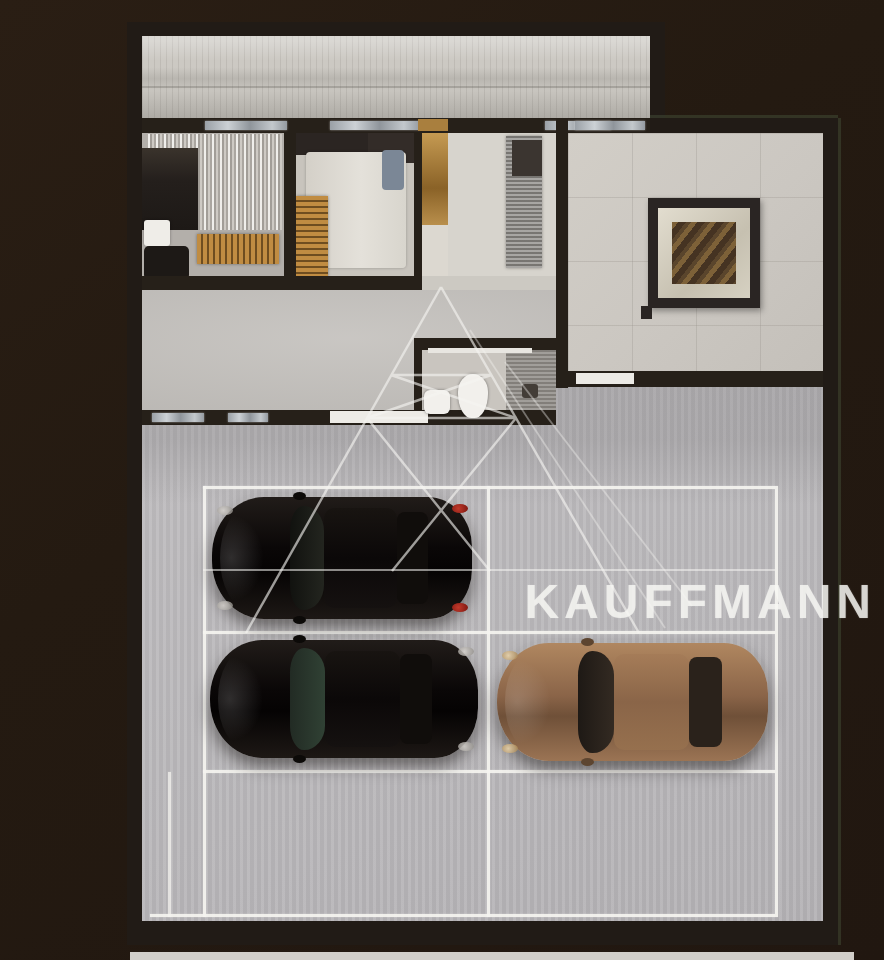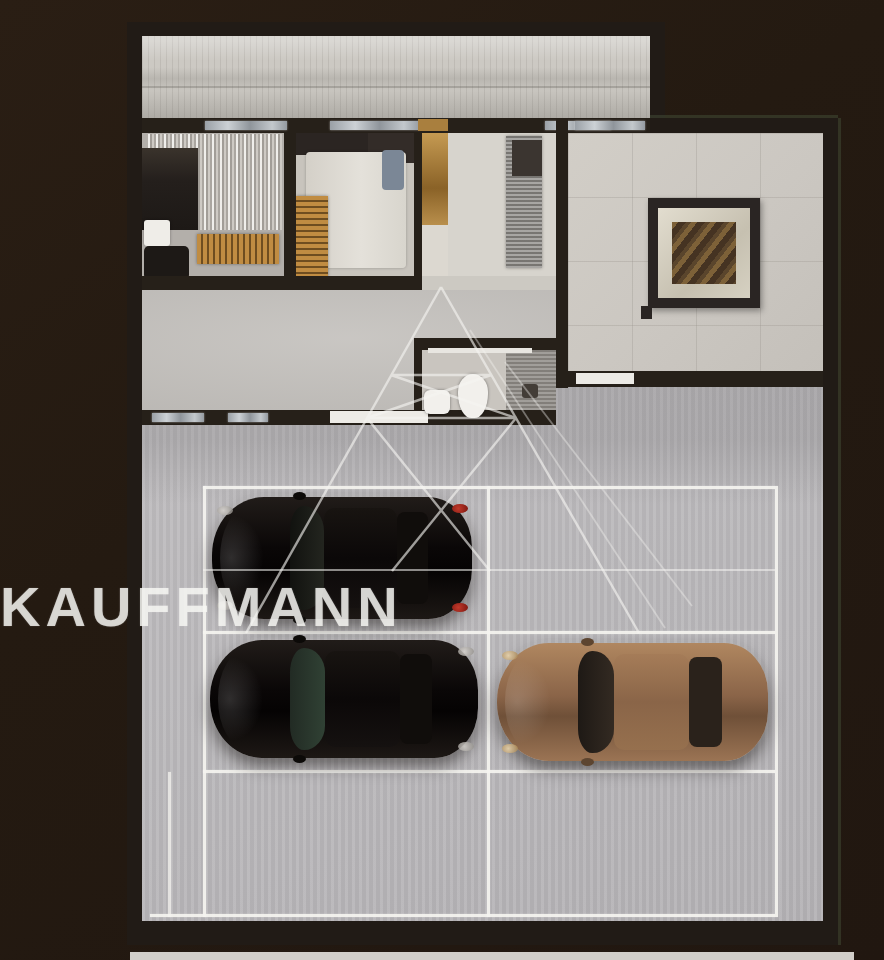--- a/index.html
+++ b/index.html
@@ -98,22 +98,22 @@
   .car .m-top{left:31%;top:-5px;} .car .m-bot{left:31%;bottom:-5px;}
   .car .lamp{position:absolute;width:16px;height:9px;border-radius:50%;}
   .car .head-t{left:2%;top:7%;} .car .head-b{left:2%;bottom:7%;}
   .car .tail-t{right:1.5%;top:6%;} .car .tail-b{right:1.5%;bottom:6%;}
   .lamp.red{background:radial-gradient(circle at 40% 50%, #c0392b, #7a150e);}
   .lamp.silver{background:radial-gradient(circle at 40% 50%, #d8d4cf, #8d8a85);opacity:.8;}
   .lamp.amber{background:radial-gradient(circle at 40% 50%, #e8d2a8, #a4814f);opacity:.85;}
 
   
   #wm-text{
-    z-index:9;left:0;right:0;top:574px;text-align:left;
-    font-weight:bold;font-size:56px;letter-spacing:5px;
+    z-index:9;left:0;right:8px;top:574px;text-align:right;
+    font-weight:bold;font-size:48px;letter-spacing:5px;
     color:rgba(247,246,243,.82);
     text-shadow:0 0 2px rgba(255,255,255,.2);
     user-select:none;
   }
 </style>
 </head>
 <body>
 
 <div id="stage">
 

